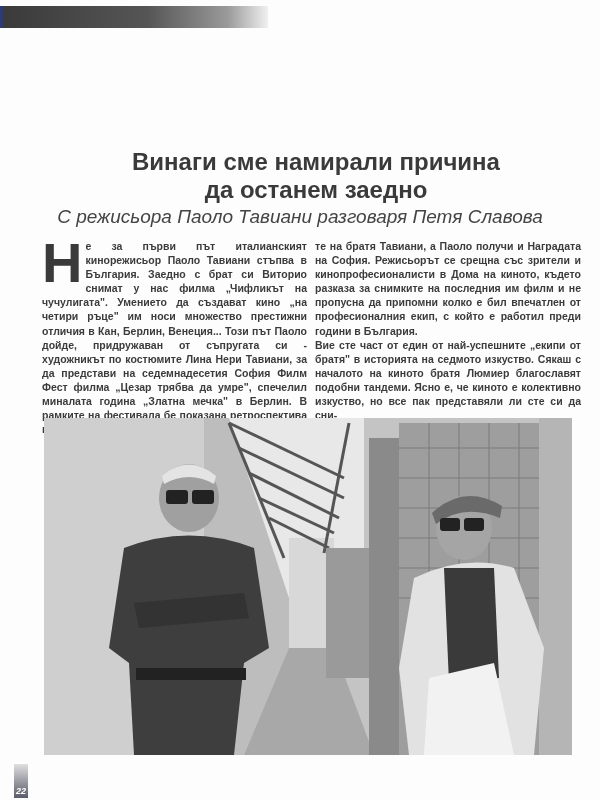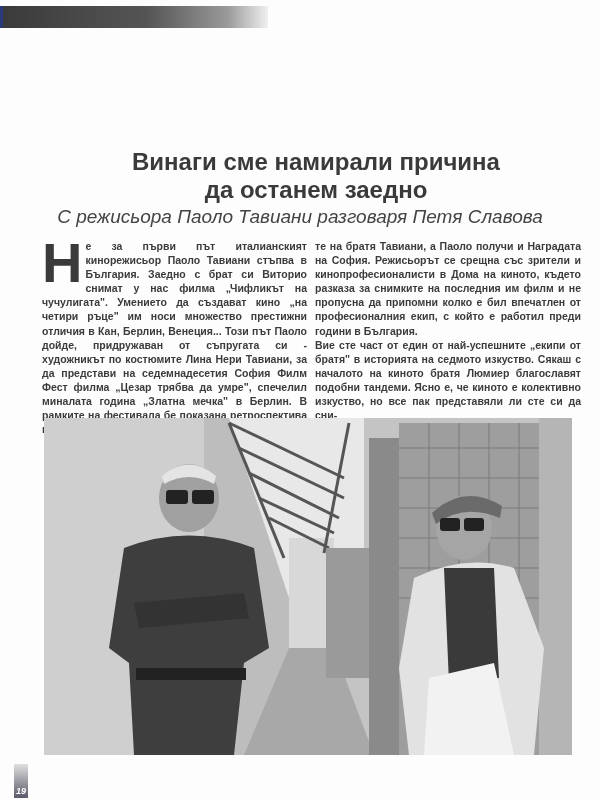--- a/index.html
+++ b/index.html
@@ -92,14 +92,14 @@
     <path d="M388,95 Q420,65 458,88 L456,100 Q420,85 392,106 Z" fill="#6a6a6a"></path>
     <rect x="396" y="100" width="20" height="13" fill="#222" rx="3"></rect>
     <rect x="420" y="100" width="20" height="13" fill="#222" rx="3"></rect>
     <path d="M370,160 Q420,135 470,150 L500,230 L490,337 L365,337 L355,250 Z" fill="#e2e2e2"></path>
     <path d="M400,150 L450,150 L455,260 L405,265 Z" fill="#3a3a3a"></path>
     <path d="M385,260 L450,245 L470,337 L380,337 Z" fill="#f2f2f2"></path>
   </svg>
 </div>
 
 <div class="page-num">
-  <span>19</span>
+  <span>22</span>
 </div>
 
 </body></html>

